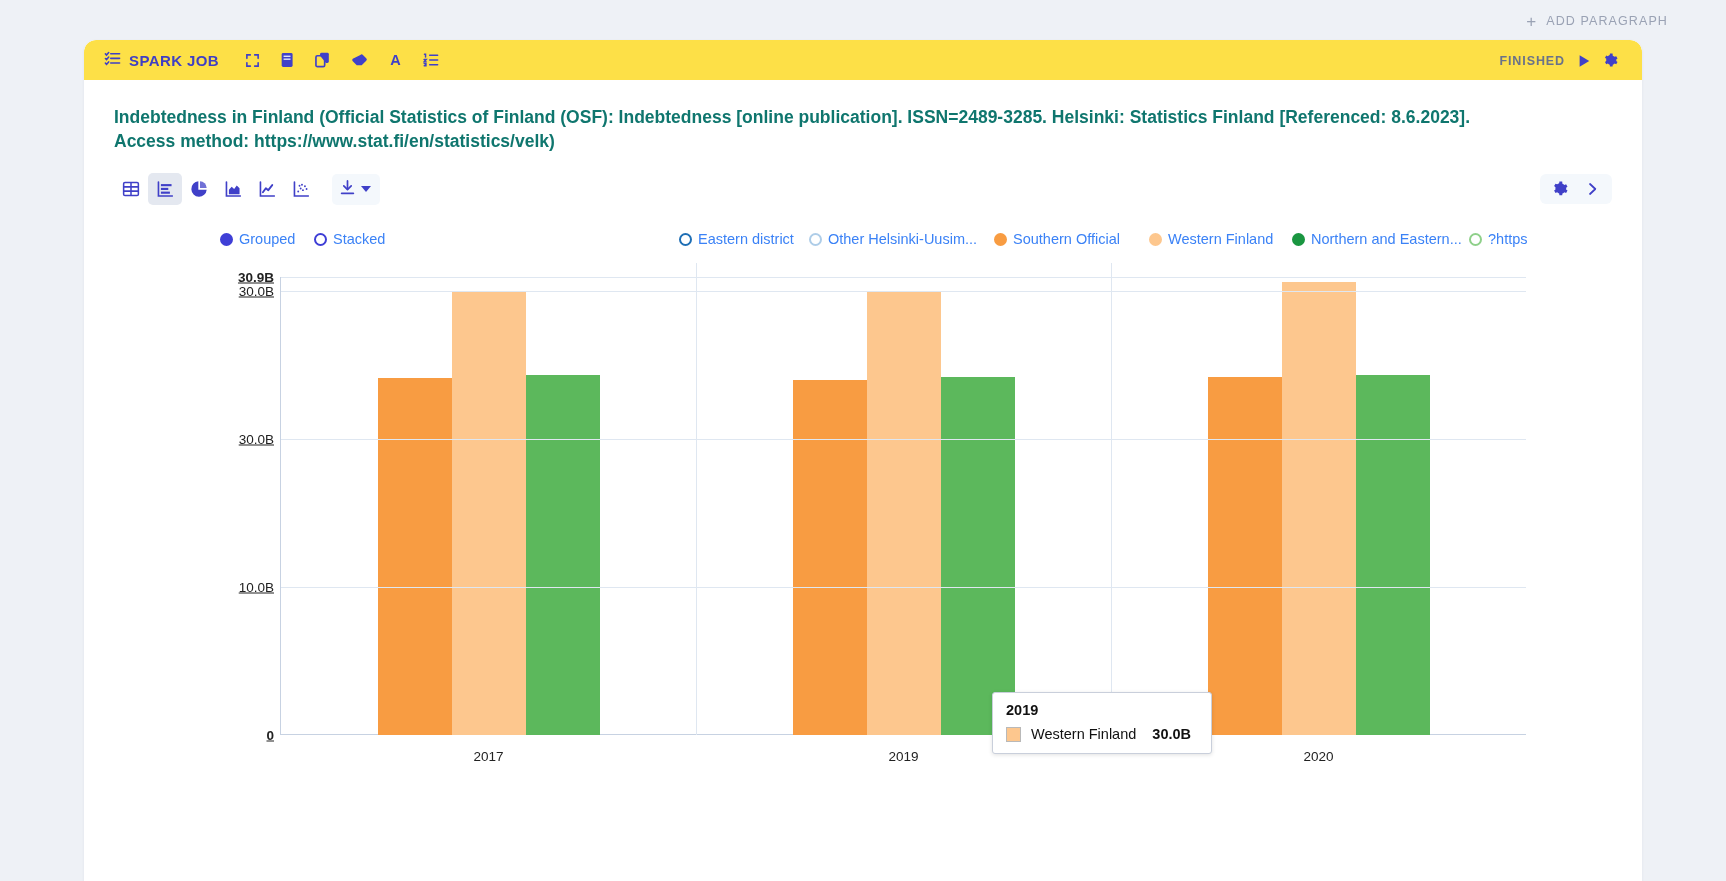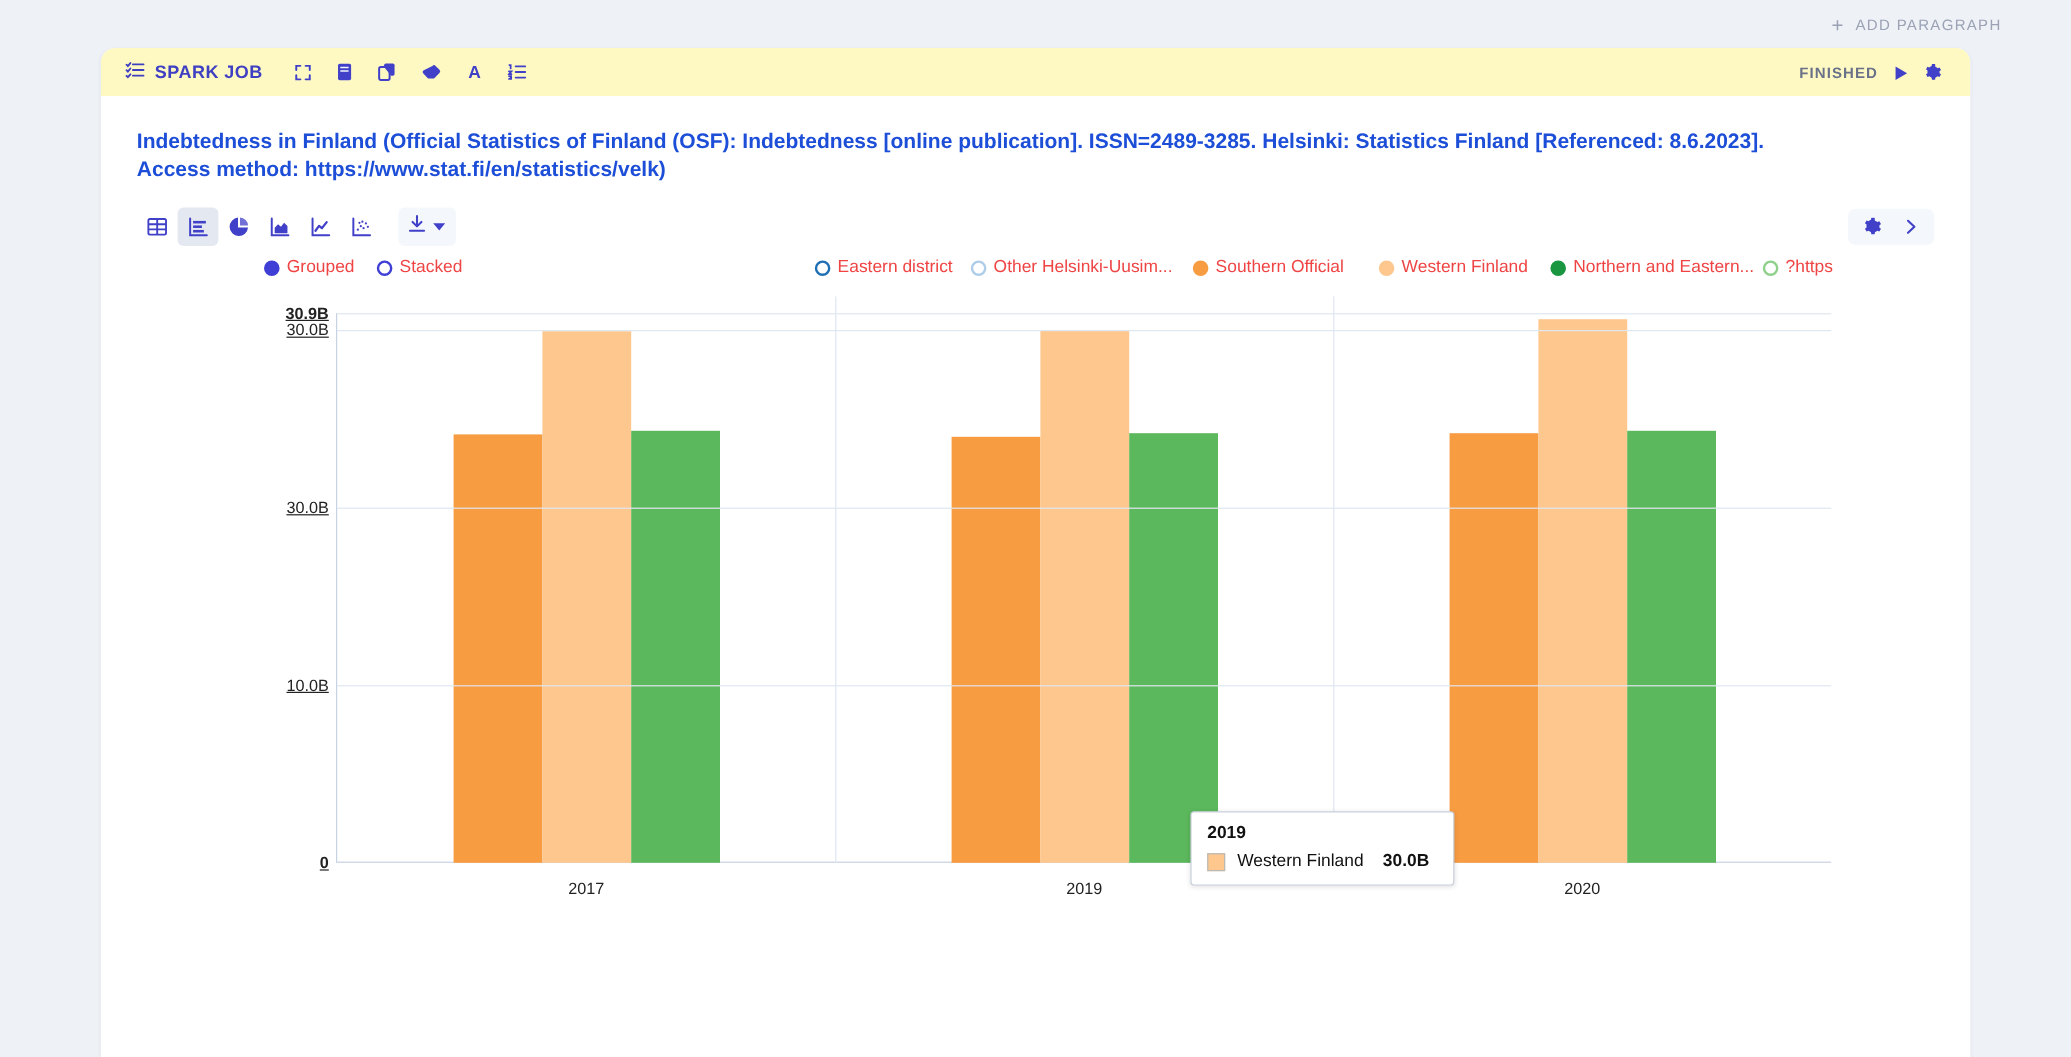--- a/index.html
+++ b/index.html
@@ -26,39 +26,39 @@
 
   
   .card {
     position: absolute; left: 84px; top: 40px; width: 1558px; height: 860px;
     background: #ffffff;
     border-radius: 12px 12px 0 0;
     box-shadow: 0 1px 3px rgba(40,50,80,.07);
     overflow: hidden;
   }
   .card-header {
-    height: 40px; background: #fef9c3;
+    height: 40px; background: #fde047;
     display: flex; align-items: center;
     padding: 0 24px 0 20px;
     border-radius: 12px 12px 0 0;
   }
   .brand {
     display: flex; align-items: center; gap: 8px;
     color: #3f3fc4; font-weight: 700; font-size: 15px; letter-spacing: .4px;
   }
   .hdr-tools { display: flex; align-items: center; gap: 20px; margin-left: 26px; }
   .hdr-tools .ic { color: #4040c8; cursor: pointer; display: flex; align-items: center; }
   .hdr-right { margin-left: auto; display: flex; align-items: flex-end; gap: 12px; font-weight: bold; }
   .status-text { color: #6a7289; font-size: 12.5px; letter-spacing: .9px; }
   .hdr-right .ic { color: #4040c8; cursor: pointer; display: flex; align-items: center; }
 
   
   .viz-title {
     margin: 26px 30px 0 30px;
-    color: #1d4ed8; font-weight: 700; font-size: 17.5px; line-height: 1.35;
+    color: #0f766e; font-weight: 700; font-size: 17.5px; line-height: 1.35;
     max-width: 1410px;
   }
 
   
   .toolbar {
     margin: 20px 30px 0 30px; display: flex; align-items: center;
   }
   .tgroup { display: flex; align-items: center; }
   .tbtn {
     width: 34px; height: 32px; border-radius: 5px;
@@ -73,22 +73,22 @@
     background: #f4f8fc; color: #4040c8; cursor: pointer;
   }
   .caret { width: 0; height: 0; border-left: 5px solid transparent;
            border-right: 5px solid transparent; border-top: 6px solid #4040c8; }
   .toolbar-right { margin-left: auto; display: flex; align-items: center; gap: 4px;
                    background: #f4f8fc; border-radius: 6px; padding: 4px 6px; }
   .toolbar-right .ic { color: #4040c8; cursor: pointer; padding: 3px 6px; display: flex; }
 
   
   .legend-row {
-    position: relative; margin: 8px 30px 0 30px; height: 28px;
-    font-size: 14.5px; color: #ef4444; text-decoration: underline;
+    position: relative; margin: 24px 30px 0 30px; height: 28px;
+    font-size: 14.5px; color: #3b82f6; text-decoration: underline;
   }
   .legend-item {
     position: absolute; display: flex; align-items: center; gap: 6px;
     cursor: pointer; white-space: nowrap; top: 2px;
   }
   .dot { width: 13px; height: 13px; border-radius: 50%; flex: none; }
 
   
   .chart-wrap { position: relative; margin: 6px 0 0 0; height: 530px; }
   .plot {

